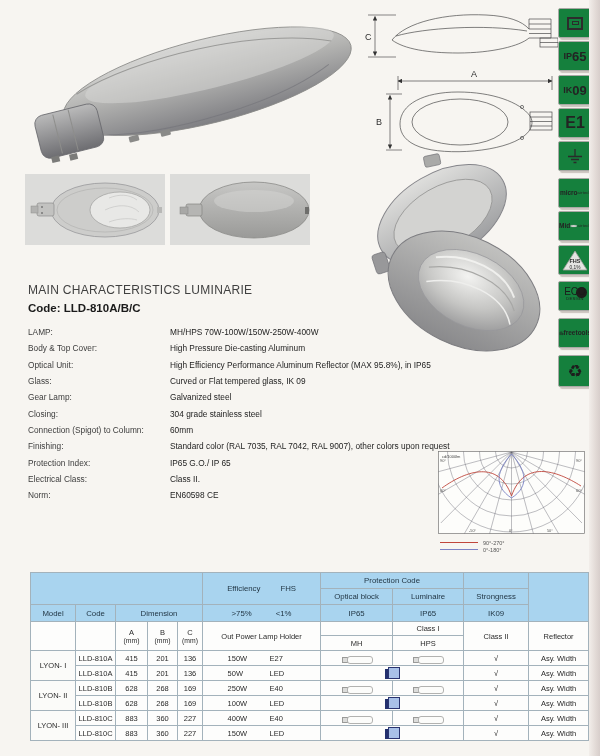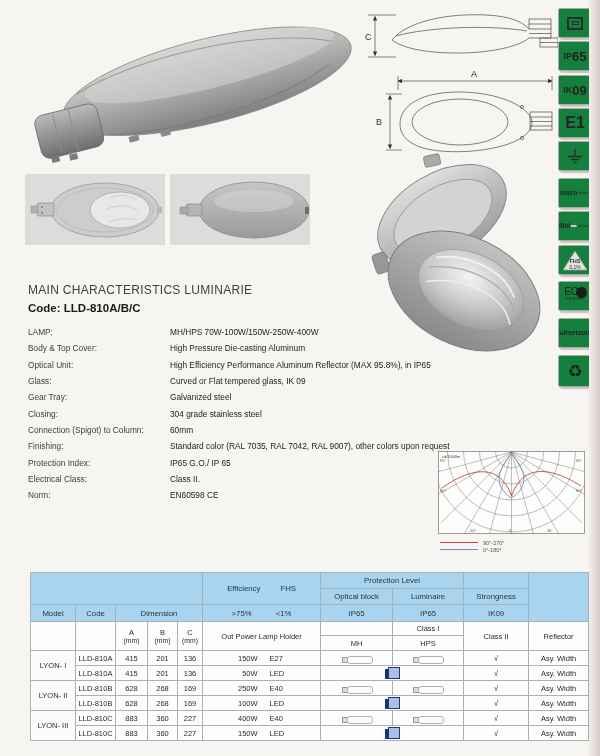--- a/index.html
+++ b/index.html
@@ -47,21 +47,21 @@
 .leg-blue{background:#7b82c4}
 .legend-row span{font-size:5.5px;color:#555}
 
 
 .data-table{position:absolute;left:30px;top:572px;width:558px;border-collapse:collapse;table-layout:fixed;background:#fdfdfc}
 .data-table td{border:1px solid #a3b2bb;text-align:center;vertical-align:middle;font-size:7.5px;color:#2b2b2b;padding:0;overflow:hidden}
 .data-table td.blue{background:#a9d4ef;color:#1e3240;font-size:7.8px}
 .h16{height:16px}.h17{height:17px}.h14{height:14px}.h15{height:15px}
 .hpair{display:flex;justify-content:center;align-items:center}
 .g20{gap:20px}.g26{gap:24px}.g12{gap:12px}
-.pw{display:inline-block;width:30px;text-align:right}
+.pw{display:inline-block;width:30px;text-align:left}
 .hd{display:inline-block;width:26px;text-align:left}
 .unit{font-size:6.8px}
 .check{font-size:8px;color:#4c4c4c}
 .refl{font-size:7.6px}
 .model-cell{font-size:7.6px;background:#fbfbf9}
 .lampcell{background:#fdfdfc}
 .tube-icon{display:inline-block;position:relative;width:30px;height:7px;vertical-align:middle}
 .tube-icon::before{content:"";position:absolute;left:0;top:1.5px;width:4px;height:4px;background:#dcdcda;border:0.5px solid #9a9a98}
 .tube-icon::after{content:"";position:absolute;left:5px;top:0.5px;width:24px;height:6px;border:0.9px solid #b2b2b0;border-radius:3px;background:#fcfcfa}
 .led-icon{display:inline-block;position:relative;width:15px;height:12px;vertical-align:middle}
@@ -280,21 +280,21 @@
       </div>
     <div class="spec-row">
         <div class="spec-label">Optical Unit:</div>
         <div class="spec-value">High Efficiency Performance Aluminum Reflector (MAX 95.8%), in IP65</div>
       </div>
     <div class="spec-row">
         <div class="spec-label">Glass:</div>
         <div class="spec-value">Curved or Flat tempered glass, IK 09</div>
       </div>
     <div class="spec-row">
-        <div class="spec-label">Gear Tray:</div>
+        <div class="spec-label">Gear Lamp:</div>
         <div class="spec-value">Galvanized steel</div>
       </div>
     <div class="spec-row">
         <div class="spec-label">Closing:</div>
         <div class="spec-value">304 grade stainless steel</div>
       </div>
     <div class="spec-row">
         <div class="spec-label">Connection (Spigot) to Column:</div>
         <div class="spec-value">60mm</div>
       </div>
@@ -372,21 +372,21 @@
     </colgroup>
     <tbody>
       <tr class="h16">
         <td class="blue" colspan="5" rowspan="2"></td>
         <td class="blue" rowspan="2">
           <div class="hpair g20">
               <span>Efficiency</span>
               <span>FHS</span>
             </div>
         </td>
-        <td class="blue" colspan="2">Protection Level</td>
+        <td class="blue" colspan="2">Protection Code</td>
         <td class="blue"></td>
         <td class="blue" rowspan="3"></td>
       </tr>
       <tr class="h16">
         <td class="blue">Optical block</td>
         <td class="blue">Luminaire</td>
         <td class="blue">Strongness</td>
       </tr>
       <tr class="h17">
         <td class="blue">Model</td>

